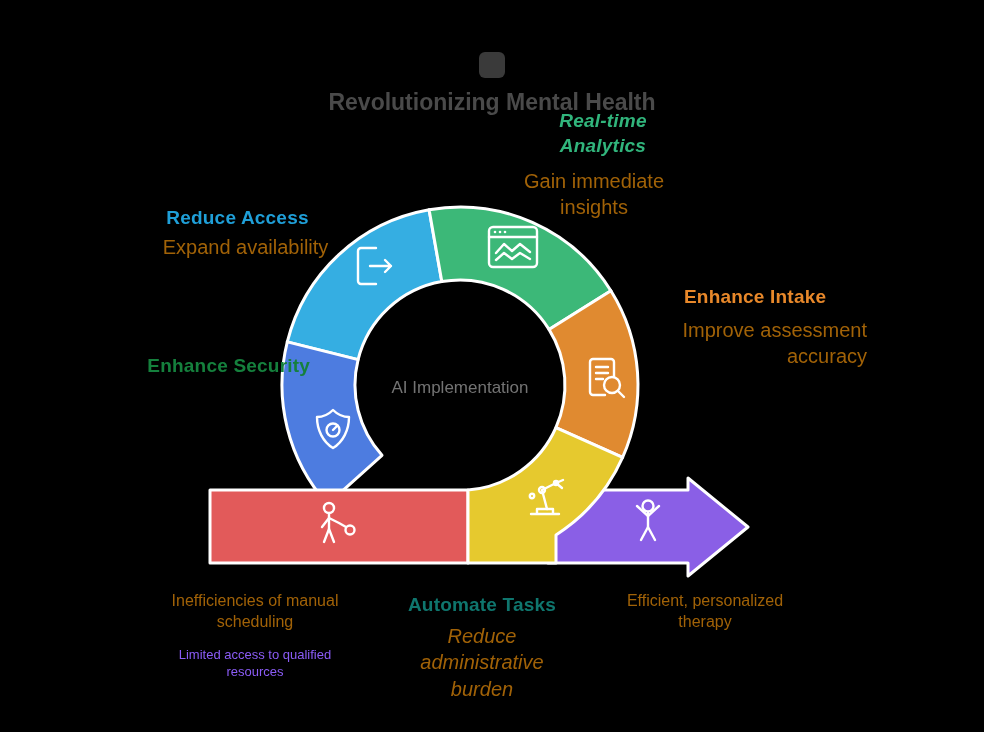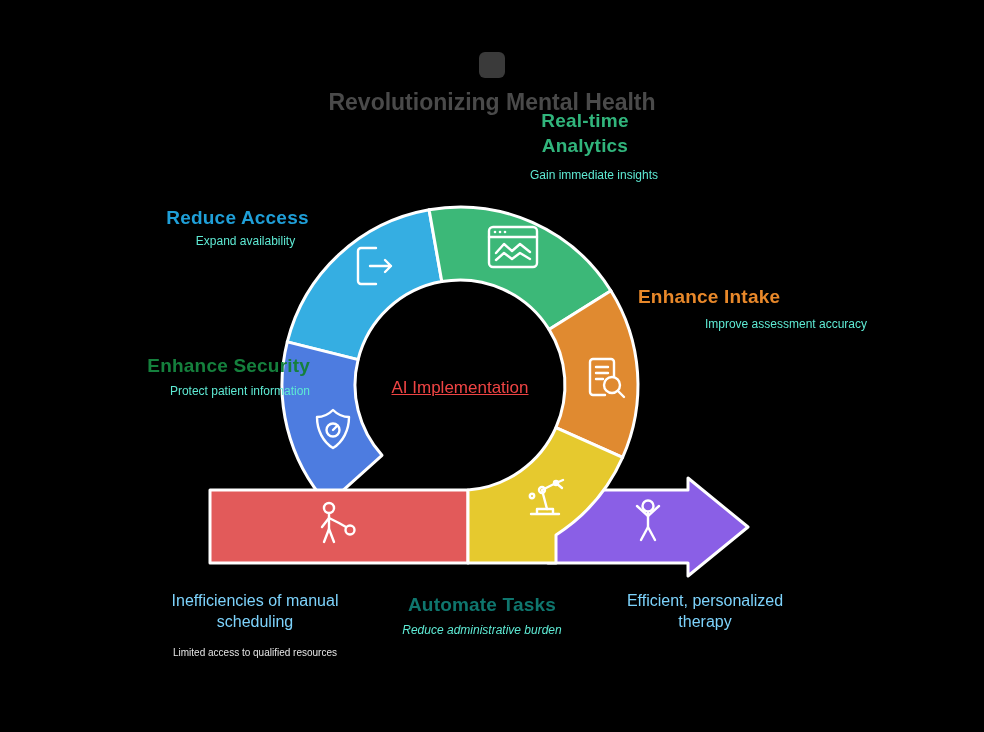--- a/index.html
+++ b/index.html
@@ -1,24 +1,24 @@
 <!DOCTYPE html>
 <html><head>
 <meta charset="utf-8">
 <style>
   html,body{margin:0;padding:0;background:#000;}
   #stage{position:relative;width:984px;height:732px;background:#000;overflow:hidden;
          font-family:"Liberation Sans", sans-serif;}
   #diagram{position:absolute;left:0;top:0;}
   .abs{position:absolute;line-height:1.32;}
   .seg-label{font-weight:bold;font-size:19px;letter-spacing:.2px;}
-  .desc{font-size:12px;color:#5eead4;}
-  .note-primary{font-size:16px;color:#7dd3fc;}
-  .note-secondary{font-size:10px;color:#e5e5e5;}
-  .center-label{font-size:17px;color:#ef4444;text-align:center;text-decoration:underline;}
+  .desc{font-size:20px;color:#a16207;}
+  .note-primary{font-size:16px;color:#a16207;}
+  .note-secondary{font-size:13px;color:#8b5cf6;}
+  .center-label{font-size:17px;color:#737373;text-align:center;}
   #title-row{position:absolute;top:52px;left:0;width:100%;display:flex;
              justify-content:center;align-items:center;gap:11px;flex-direction:column;}
   #title-icon{width:26px;height:26px;border-radius:6px;background:#3a3a3a;flex:0 0 auto;}
   #title-text{font-size:23px;font-weight:bold;color:#4a4a4a;}
   .ta-c{text-align:center;} .ta-r{text-align:right;} .ta-l{text-align:left;}
   svg .seg{stroke:#fff;stroke-width:3;stroke-linejoin:round;}
   svg .icon{stroke:#fff;fill:none;stroke-width:2.4;stroke-linecap:round;stroke-linejoin:round;}
   svg .icon .fill{fill:#fff;stroke:none;}
 </style>
 </head>
@@ -89,28 +89,27 @@
       <path d="M0,-5 L-11,-15 M0,-5 L11,-15"></path>
       <path d="M0,6 L-7,19 M0,6 L7,19"></path>
     </g>
   </svg>
 
   <div class="abs center-label" style="left:360px;top:377px;width:200px;">AI Implementation</div>
 
   <div class="abs seg-label ta-c" style="left: 150px; top: 205px; width: 175px; color: rgb(31, 159, 216);">Reduce Access</div>
   <div class="abs desc ta-c" style="left:148px;top:234px;width:195px;">Expand availability</div>
 
-  <div class="abs seg-label ta-c" style="left: 515px; top: 108px; width: 140px; color: rgb(49, 181, 124);">Real-time Analytics</div>
+  <div class="abs seg-label ta-c" style="left: 533px; top: 108px; width: 140px; color: rgb(49, 181, 124); font-style: italic;">Real-time Analytics</div>
   <div class="abs desc ta-c" style="left:494px;top:168px;width:200px;">Gain immediate insights</div>
 
-  <div class="abs seg-label ta-l" style="left: 638px; top: 284px; width: 200px; color: rgb(232, 136, 42);">Enhance Intake</div>
+  <div class="abs seg-label ta-l" style="left: 684px; top: 284px; width: 200px; color: rgb(232, 136, 42);">Enhance Intake</div>
   <div class="abs desc ta-l" style="left:672px;top:317px;width:195px;text-align:right;">Improve assessment accuracy</div>
 
   <div class="abs seg-label ta-r" style="left: 100px; top: 353px; width: 210px; color: #15803d;">Enhance Security</div>
-  <div class="abs desc ta-r" style="left:155px;top:384px;width:155px;">Protect patient information</div>
 
   <div class="abs seg-label ta-c" style="left: 392px; top: 592px; width: 180px; color: #0f766e;">Automate Tasks</div>
   <div class="abs desc ta-c" style="left:392px;top:623px;width:180px;font-style:italic;">Reduce administrative burden</div>
 
   <div class="abs note-primary ta-c" style="left:155px;top:590px;width:200px;">Inefficiencies of manual scheduling</div>
   <div class="abs note-secondary ta-c" style="left:165px;top:646px;width:180px;">Limited access to qualified resources</div>
 
   <div class="abs note-primary ta-c" style="left:605px;top:590px;width:200px;text-align:center;">Efficient, personalized therapy</div>
 
 </div>

